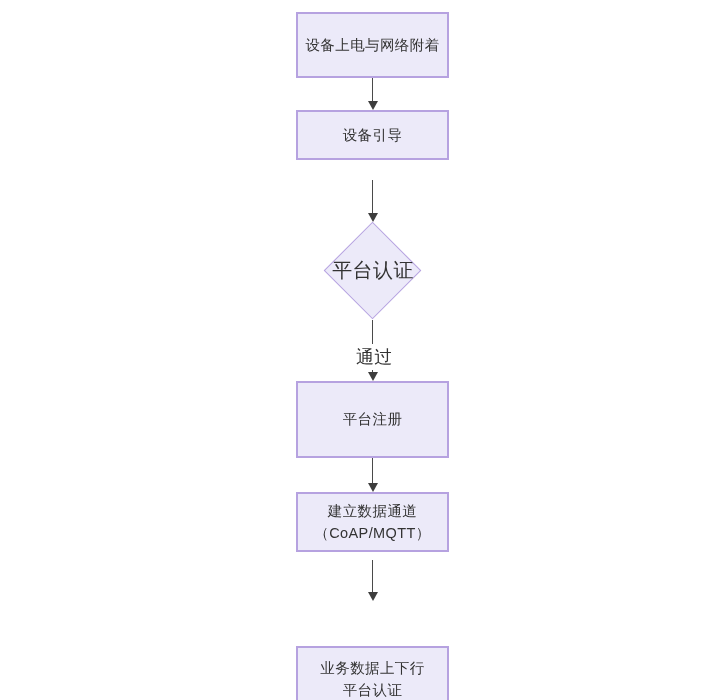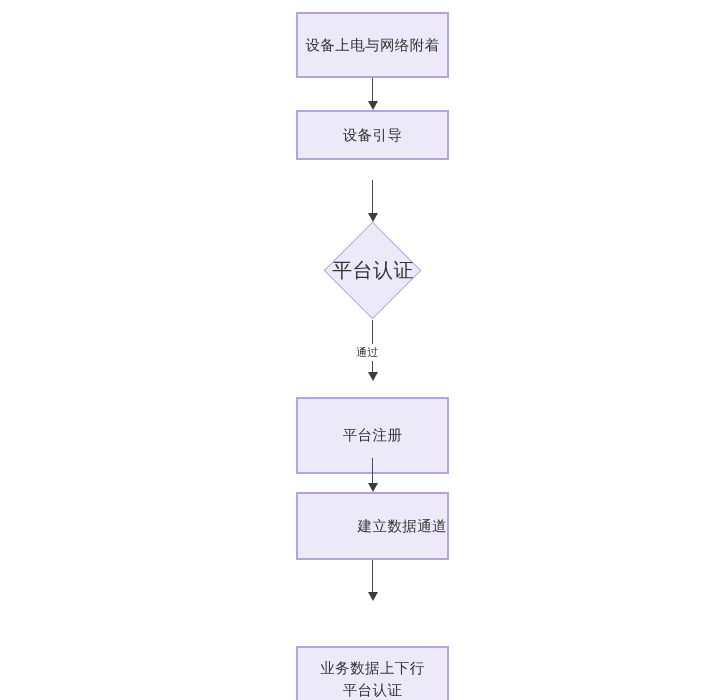--- a/index.html
+++ b/index.html
@@ -75,21 +75,21 @@
     width: 0;
     height: 0;
     border-left: 5px solid transparent;
     border-right: 5px solid transparent;
     border-top: 9px solid #3d3d3d;
   }
   .edge-label {
     position: absolute;
     background: #ffffff;
     color: #333333;
-    font-size: 11px;
+    font-size: 18px;
     letter-spacing: 0.3px;
     white-space: nowrap;
     padding: 1px 2px;
     text-align: center;
   }
 </style>
 </head>
 <body>
 
 <div id="flowchart">
@@ -108,29 +108,30 @@
   <div class="edge-line" style="left:372px; top:180px; height:33px;"></div>
   <div class="edge-arrow" style="left:368px; top:213px;"></div>
 
   <div class="decision" style="left:338px; top:236px; width:69px; height:69px;"></div>
   <div class="decision-label" style="left:324px; top:256px; width:98px; height:28px;">平台认证</div>
 
   <div class="edge-line" style="left:372px; top:320px; height:52px;"></div>
   <div class="edge-label" style="left:354px; top:344px;">通过</div>
   <div class="edge-arrow" style="left:368px; top:372px;"></div>
 
-  <div class="node" style="left:296px; top:397px; width:153px; height:77px;">
+  <div class="node" style="left:296px; top:381px; width:153px; height:77px;">
     <span class="line">平台注册</span>
   </div>
 
   <div class="edge-line" style="left:372px; top:458px; height:25px;"></div>
   <div class="edge-arrow" style="left:368px; top:483px;"></div>
 
-  <div class="node" style="left:296px; top:492px; width:153px; height:68px;align-items:flex-end;">
+  <div class="node" style="left:296px; top:492px; width:153px; height:60px;">
     <span class="line">建立数据通道</span>
+    <span class="line">（CoAP/MQTT）</span>
   </div>
 
   <div class="edge-line" style="left:372px; top:560px; height:32px;"></div>
   <div class="edge-arrow" style="left:368px; top:592px;"></div>
 
   <div class="node" style="left:296px; top:601px; width:153px; height:66px;margin-top:45px;">
     <span class="line">业务数据上下行</span>
     <span class="line">平台认证</span>
   </div>
 

